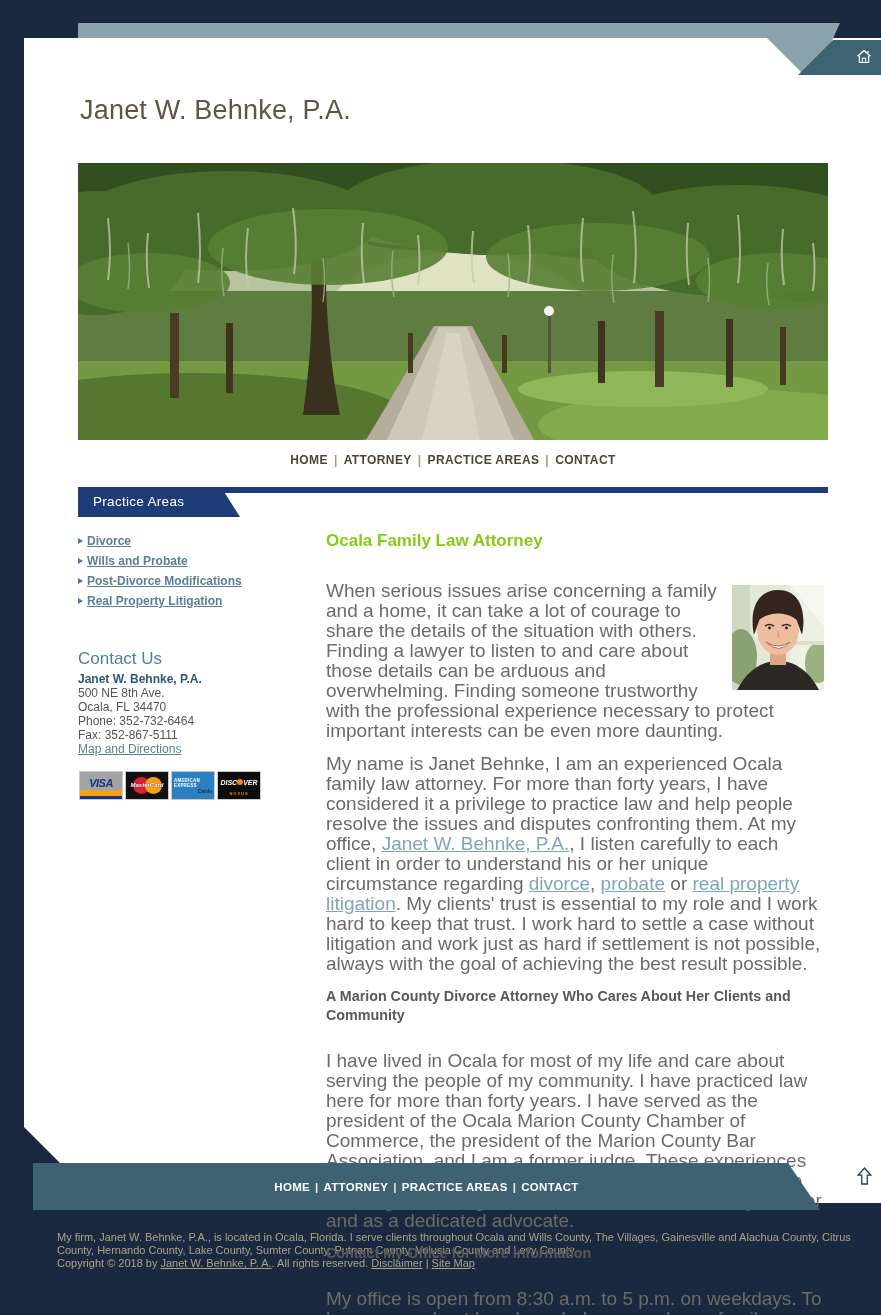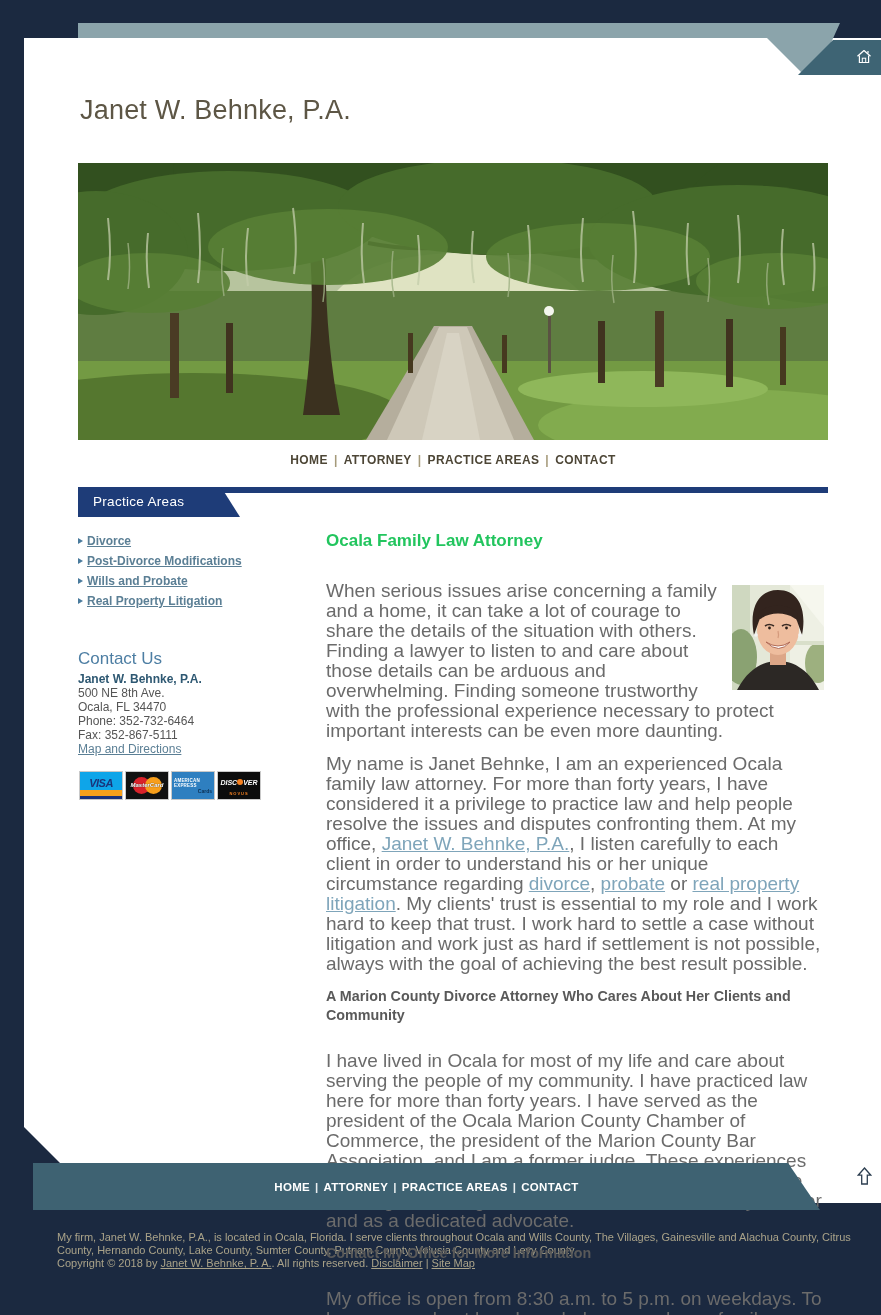--- a/index.html
+++ b/index.html
@@ -48,21 +48,21 @@
   .pa-links li{height:20px;display:flex;align-items:center;}
   .tri{width:0;height:0;border-left:5px solid #4a7b9d;border-top:3.5px solid transparent;
        border-bottom:3.5px solid transparent;margin-right:4px;flex:none;}
   .pa-links a{font-size:12px;font-weight:bold;color:#5b7f95;text-decoration:underline;}
   .contact-title{left:78px;top:649px;z-index:4;margin:0;font-size:17px;font-weight:400;color:#4d7ea3;}
   .contact-block{left:78px;top:672px;z-index:4;font-size:12px;line-height:14px;color:#555555;}
   .contact-block .name{font-weight:bold;color:#2e5872;}
   .contact-block a{color:#5b7f95;text-decoration:underline;}
   
   .cards{left:79px;top:771px;z-index:4;display:flex;gap:2px;}
-  .card{width:44px;height:29px;border:1px solid #c9c9c9;box-sizing:border-box;position:relative;overflow:hidden;background:#0ea5e9;}
+  .card{width:44px;height:29px;border:1px solid #c9c9c9;box-sizing:border-box;position:relative;overflow:hidden;background:#a3a3a3;}
   .card.visa .vtxt{position:absolute;left:0;right:0;top:5px;text-align:center;
     font-style:italic;font-weight:bold;font-size:11px;color:#1a337a;letter-spacing:-.5px;}
   .card.visa .gold{position:absolute;left:0;right:0;bottom:3px;height:6px;background:#f7a01b;}
   .card.visa .nvy{position:absolute;left:0;right:0;bottom:0;height:3px;background:#1a337a;}
   .card.mc{background:#111;}
   .card.mc .c1{position:absolute;left:7px;top:5px;width:17px;height:17px;border-radius:50%;background:#d9222a;}
   .card.mc .c2{position:absolute;left:19px;top:5px;width:17px;height:17px;border-radius:50%;background:#f79e1b;}
   .card.mc .mtxt{position:absolute;left:0;right:0;top:10px;text-align:center;font-style:italic;
     font-weight:bold;font-size:6px;color:#fff;text-shadow:0 0 1px #000;}
   .card.amex{background:#2e7fc0;}
@@ -70,21 +70,21 @@
     line-height:5px;color:#fff;letter-spacing:.2px;}
   .card.amex .asub{position:absolute;right:2px;bottom:5px;font-weight:bold;font-size:5px;color:#0b2f52;}
   .card.disc{background:#0c0c0c;}
   .card.disc .dtxt{position:absolute;left:0;right:0;top:7px;text-align:center;font-style:italic;
     font-weight:bold;font-size:7px;color:#fff;letter-spacing:0;}
   .card.disc .o{display:inline-block;width:6px;height:6px;border-radius:50%;background:#f68121;}
   .card.disc .dsub{position:absolute;left:0;right:0;bottom:3px;text-align:center;
     font-size:4px;font-weight:bold;color:#f68121;letter-spacing:1px;}
   
   .main-col{left:326px;top:530px;width:498px;z-index:4;color:#6b6b6b;}
-  .main-col h1{margin:0 0 29px;font-size:17px;line-height:22px;font-weight:bold;color:#22c55e;}
+  .main-col h1{margin:0 0 29px;font-size:17px;line-height:22px;font-weight:bold;color:#84cc16;}
   .main-col p{margin:0 0 13px;font-size:19px;line-height:20px;}
   .main-col h2{margin:3px 0 26px;font-size:14.3px;line-height:19px;font-weight:bold;color:#595959;}
   .main-col a{color:#7fa5ba;text-decoration:underline;}
   .portrait{float:right;width:92px;height:105px;margin:4px 0 8px 14px;}
   
   .footer-bar{
     left:33px;top:1163px;width:787px;height:47px;background:#3e6272;z-index:5;
     clip-path:polygon(0px 0px,755px 0px,787px 47px,0px 47px);
     display:flex;align-items:center;justify-content:center;
     font-size:11.5px;font-weight:bold;color:#fff;letter-spacing:.3px;
@@ -199,25 +199,25 @@
   <span>Practice Areas</span>
 </div>
 
 <ul class="abs pa-links">
   <li>
       <span class="tri"></span>
       <a href="#">Divorce</a>
     </li>
   <li>
       <span class="tri"></span>
-      <a href="#">Post-Divorce Modifications</a>
+      <a href="#">Wills and Probate</a>
     </li>
   <li>
       <span class="tri"></span>
-      <a href="#">Wills and Probate</a>
+      <a href="#">Post-Divorce Modifications</a>
     </li>
   <li>
       <span class="tri"></span>
       <a href="#">Real Property Litigation</a>
     </li>
 </ul>
 
 <h2 class="abs contact-title">Contact Us</h2>
 
 <div class="abs contact-block">

